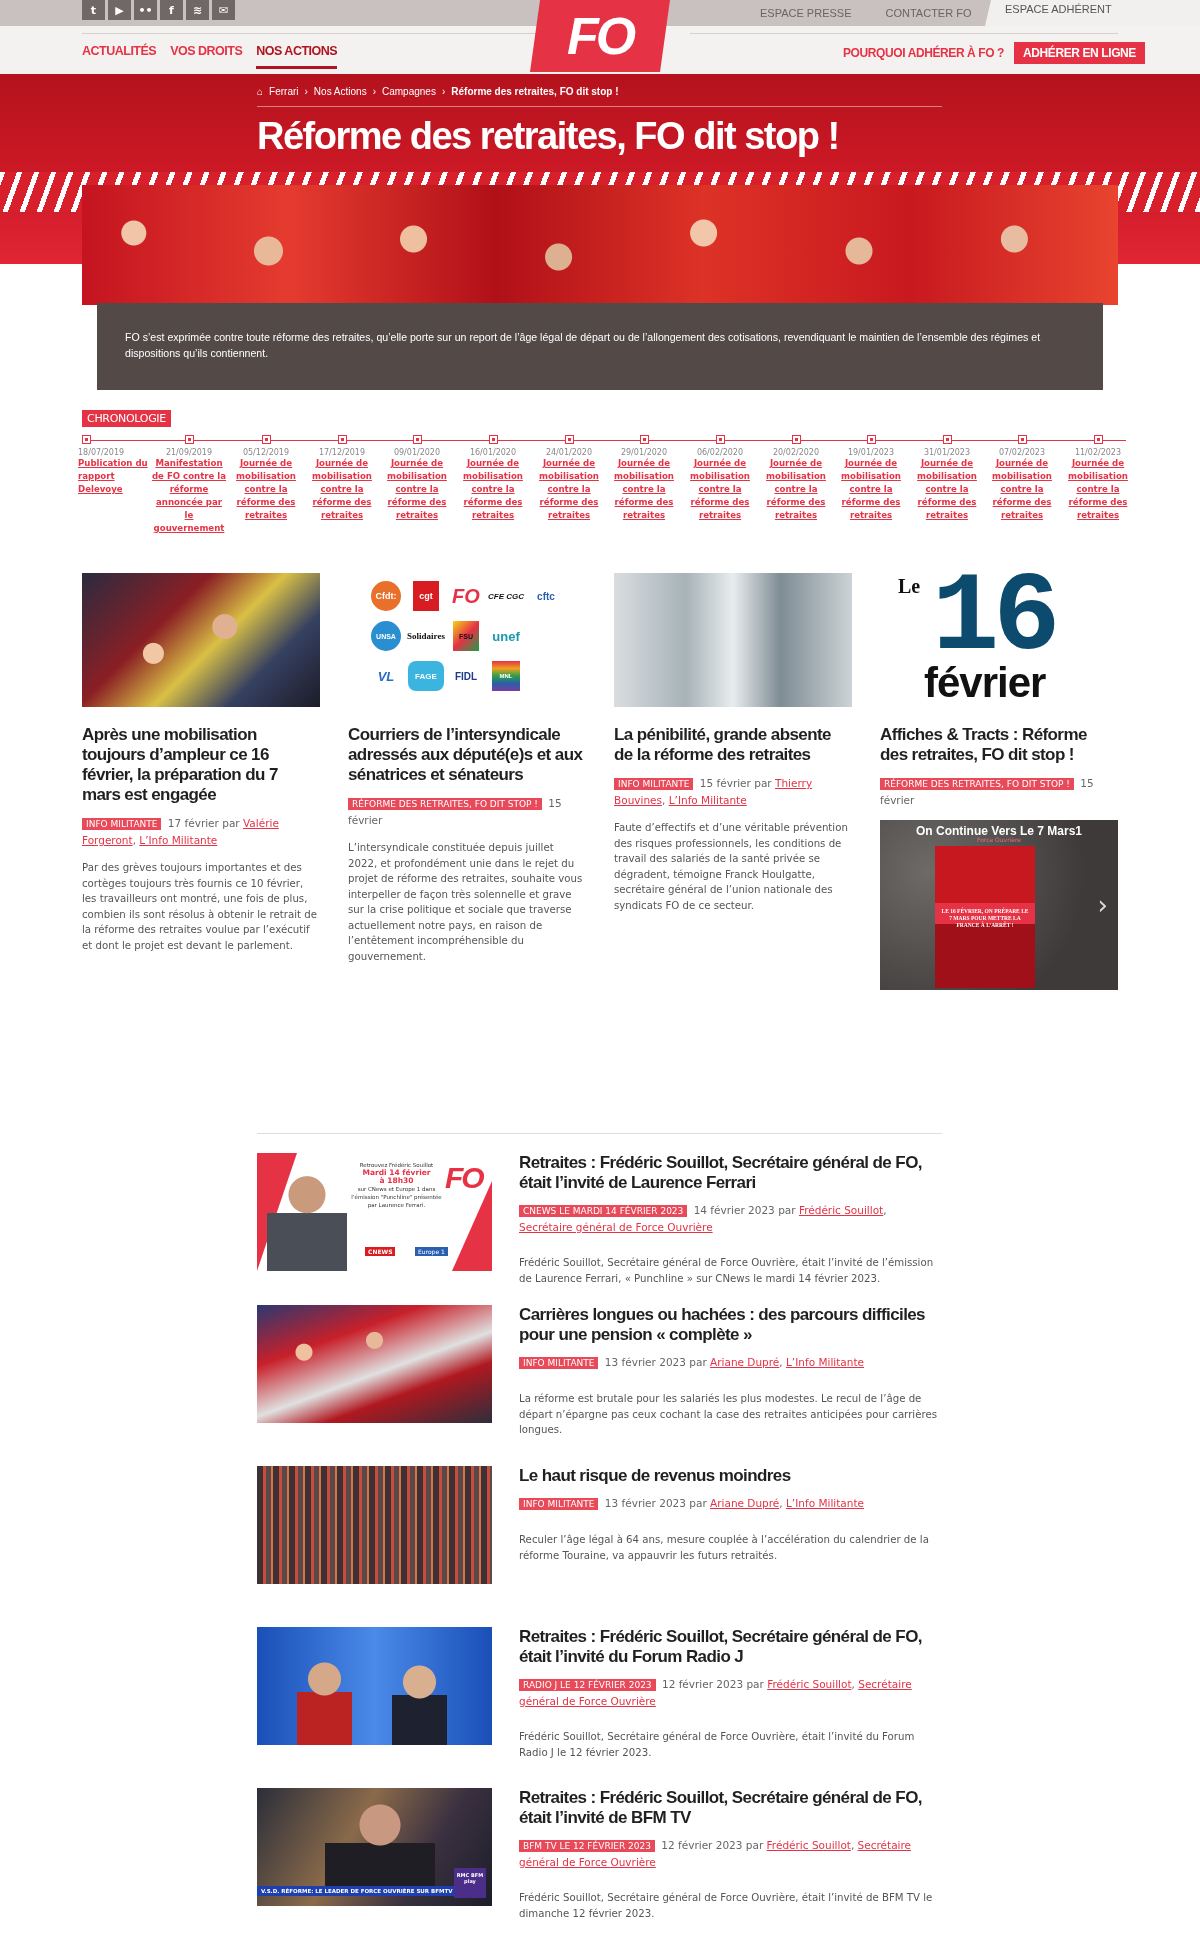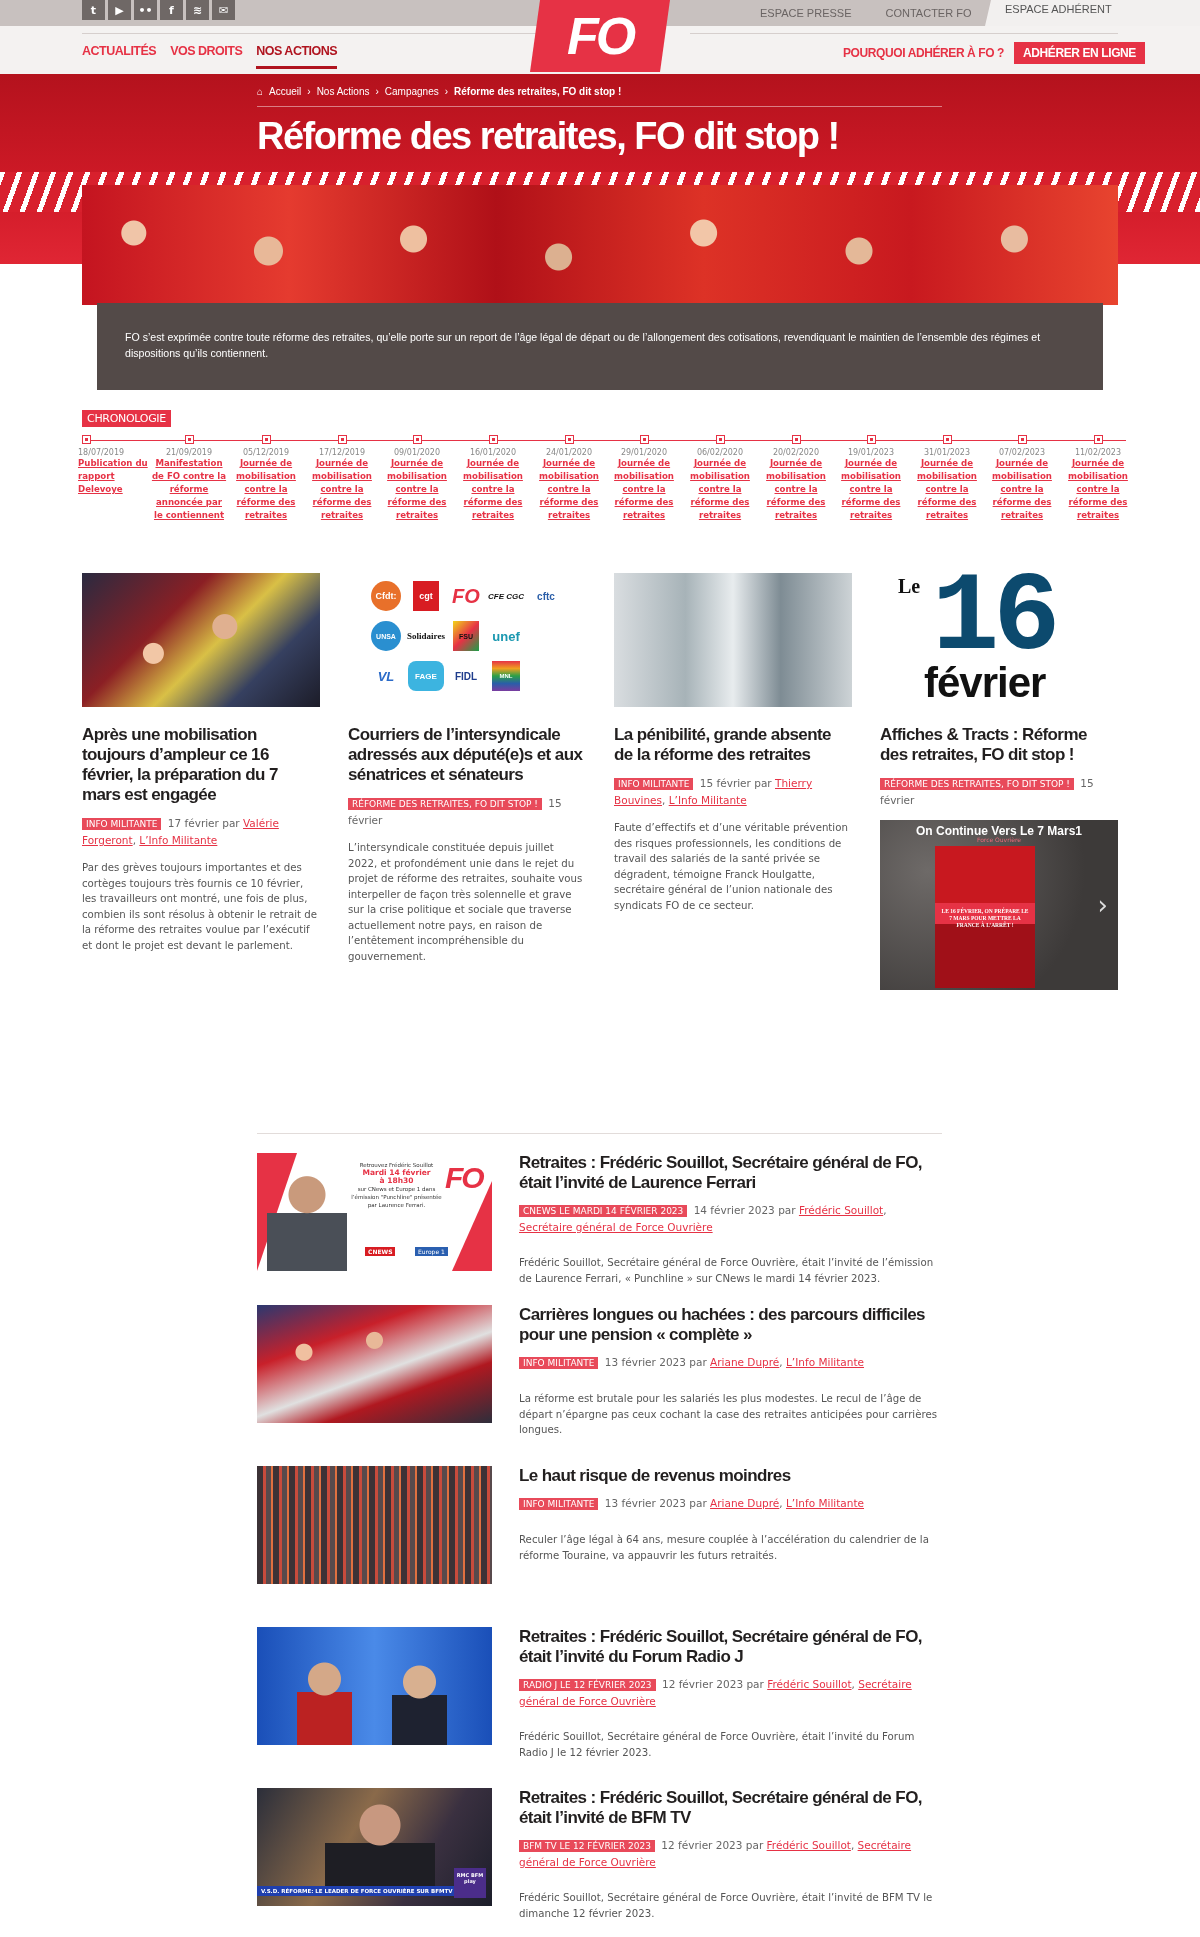--- a/index.html
+++ b/index.html
@@ -146,21 +146,21 @@
 <div class="nav-right">
   <span class="why">POURQUOI ADHÉRER À FO ?</span>
   <span class="join">ADHÉRER EN LIGNE</span>
 </div>
 <div class="logo">FO</div>
 
 <div class="hero"></div>
 <div class="stripes"></div>
 <div class="breadcrumb">
   <span>⌂</span>
-  <span>Accueil</span>
+  <span>Ferrari</span>
   <span>›</span>
   <span>Nos Actions</span>
   <span>›</span>
   <span>Campagnes</span>
   <span>›</span>
   <b>Réforme des retraites, FO dit stop !</b>
 </div>
 <div class="crumb-line"></div>
 <h1 class="page-title">Réforme des retraites, FO dit stop !</h1>
 <div class="hero-photo"></div>
@@ -170,21 +170,21 @@
 <div class="chrono-line"></div>
 <div class="chrono">
   <div class="chrono-item first" style="left:0px">
       <span class="dot"></span>
       <span class="date">18/07/2019</span>
       <span class="lbl">Publication du rapport Delevoye</span>
     </div>
   <div class="chrono-item" style="left:73px">
       <span class="dot"></span>
       <span class="date">21/09/2019</span>
-      <span class="lbl">Manifestation de FO contre la réforme annoncée par le contiennent</span>
+      <span class="lbl">Manifestation de FO contre la réforme annoncée par le gouvernement</span>
     </div>
   <div class="chrono-item" style="left:150px">
       <span class="dot"></span>
       <span class="date">05/12/2019</span>
       <span class="lbl">Journée de mobilisation contre la réforme des retraites</span>
     </div>
   <div class="chrono-item" style="left:226px">
       <span class="dot"></span>
       <span class="date">17/12/2019</span>
       <span class="lbl">Journée de mobilisation contre la réforme des retraites</span>

